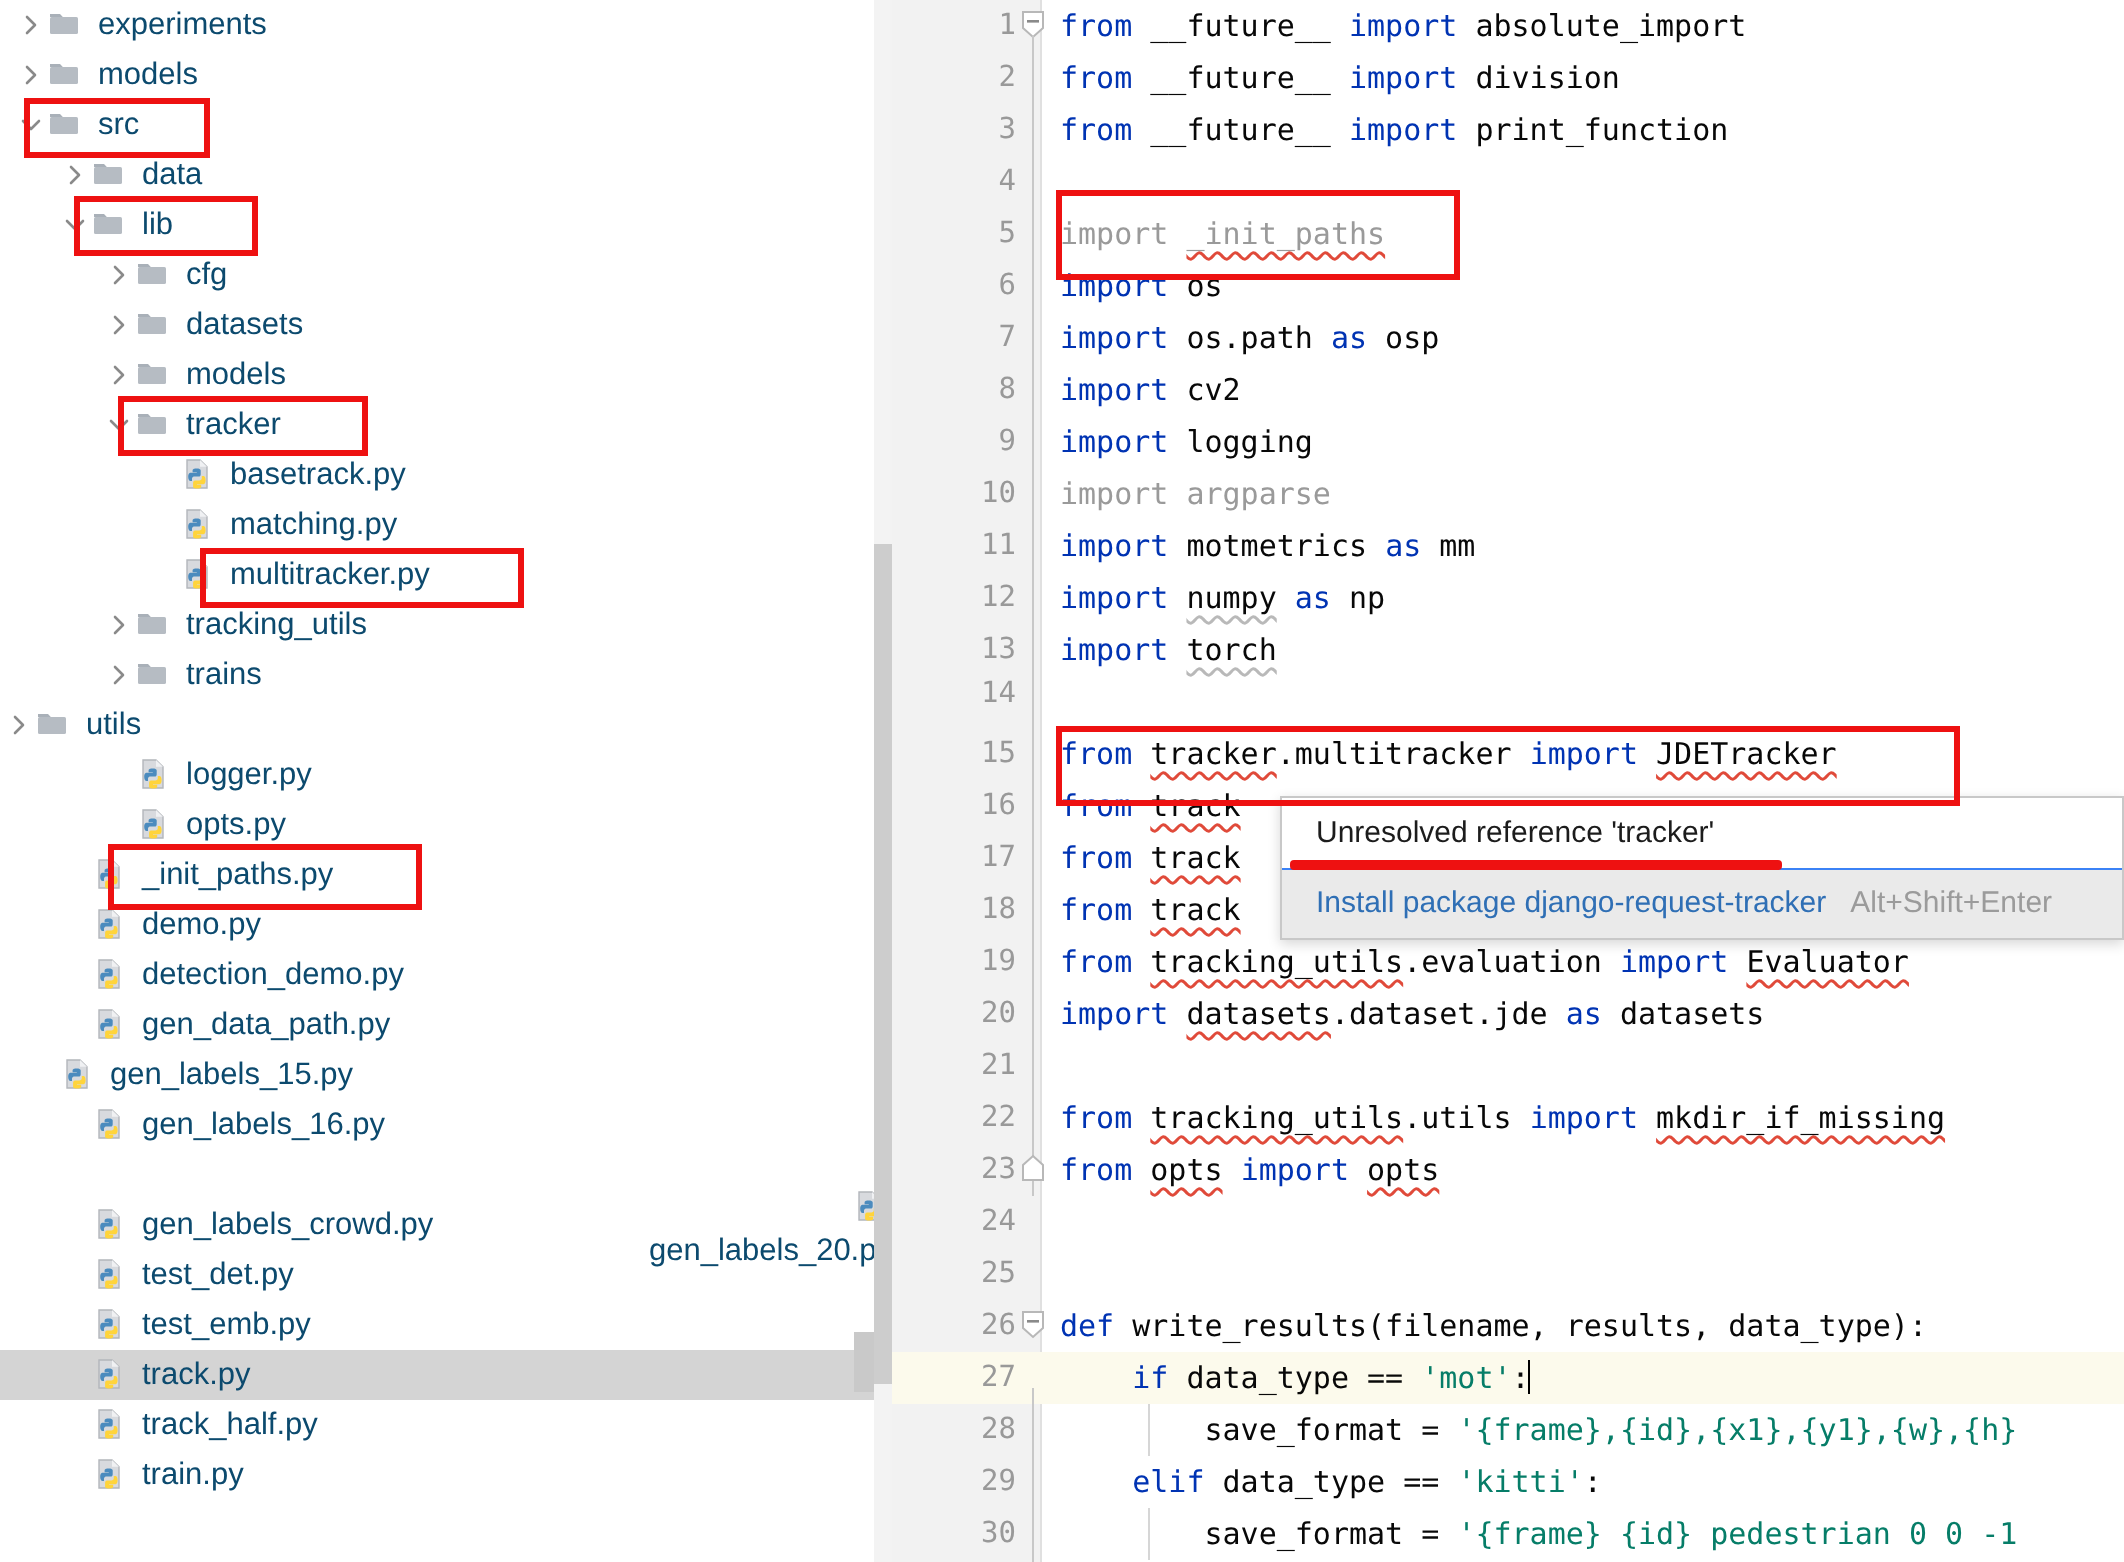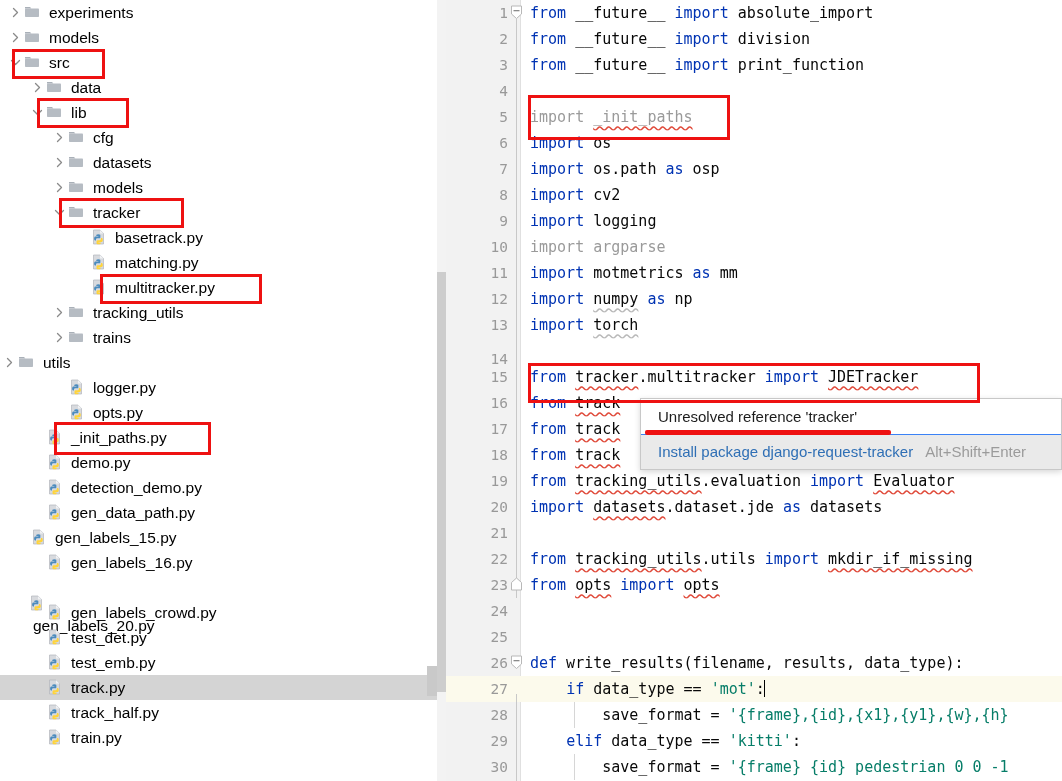--- a/index.html
+++ b/index.html
@@ -16,24 +16,24 @@
   #tree-panel {
     position: absolute; left: 0; top: 0;
     width: 446px; height: 781px;
     background: #ffffff;
     overflow: hidden;
   }
   .tree-row {
     position: relative;
     height: 25px;
     display: flex;
-    align-items: flex-start;
+    align-items: flex-end;
     white-space: nowrap;
     font-size: 15.5px;
-    color: #000000;
+    color: #0c4a6e;
   }
   .tree-row.selected { background: #d4d4d4; }
   .arrow {
     width: 18px; height: 25px;
     display: inline-flex; align-items: center; justify-content: center;
     flex: 0 0 18px;
   }
   .arrow svg { display: block; }
   .ficon { flex: 0 0 20px; width: 20px; height: 25px; display: inline-flex; align-items: center; justify-content: flex-start; }
   .ficon svg { display: block; }
@@ -566,21 +566,21 @@
         <div class="code-line" style="top: 78px;"><span class="lnum">4</span><span class="ltext"></span></div>
         <div class="code-line" style="top: 104px;"><span class="lnum">5</span><span class="ltext"><span class="dim">import</span><span class="dim"> </span><span class="dim wavy">_init_paths</span></span></div>
         <div class="code-line" style="top: 130px;"><span class="lnum">6</span><span class="ltext"><span class="kw">import</span><span class="ident"> os</span></span></div>
         <div class="code-line" style="top: 156px;"><span class="lnum">7</span><span class="ltext"><span class="kw">import</span><span class="ident"> os.path </span><span class="kw">as</span><span class="ident"> osp</span></span></div>
         <div class="code-line" style="top: 182px;"><span class="lnum">8</span><span class="ltext"><span class="kw">import</span><span class="ident"> cv2</span></span></div>
         <div class="code-line" style="top: 208px;"><span class="lnum">9</span><span class="ltext"><span class="kw">import</span><span class="ident"> logging</span></span></div>
         <div class="code-line" style="top: 234px;"><span class="lnum">10</span><span class="ltext"><span class="dim">import</span><span class="dim"> argparse</span></span></div>
         <div class="code-line" style="top: 260px;"><span class="lnum">11</span><span class="ltext"><span class="kw">import</span><span class="ident"> motmetrics </span><span class="kw">as</span><span class="ident"> mm</span></span></div>
         <div class="code-line" style="top: 286px;"><span class="lnum">12</span><span class="ltext"><span class="kw">import</span><span class="ident"> </span><span class="ident wavyg">numpy</span><span class="ident"> </span><span class="kw">as</span><span class="ident"> np</span></span></div>
         <div class="code-line" style="top: 312px;"><span class="lnum">13</span><span class="ltext"><span class="kw">import</span><span class="ident"> </span><span class="ident wavyg">torch</span></span></div>
-        <div class="code-line" style="top: 346px;"><span class="lnum">14</span><span class="ltext"></span></div>
+        <div class="code-line" style="top: 334px;"><span class="lnum">14</span><span class="ltext"></span></div>
         <div class="code-line" style="top: 364px;"><span class="lnum">15</span><span class="ltext"><span class="kw">from</span><span class="ident"> </span><span class="ident wavy">tracker</span><span class="ident">.multitracker </span><span class="kw">import</span><span class="ident"> </span><span class="ident wavy">JDETracker</span></span></div>
         <div class="code-line" style="top: 390px;"><span class="lnum">16</span><span class="ltext"><span class="kw">from</span><span class="ident"> </span><span class="ident wavy">track</span></span></div>
         <div class="code-line" style="top: 416px;"><span class="lnum">17</span><span class="ltext"><span class="kw">from</span><span class="ident"> </span><span class="ident wavy">track</span></span></div>
         <div class="code-line" style="top: 442px;"><span class="lnum">18</span><span class="ltext"><span class="kw">from</span><span class="ident"> </span><span class="ident wavy">track</span></span></div>
         <div class="code-line" style="top: 468px;"><span class="lnum">19</span><span class="ltext"><span class="kw">from</span><span class="ident"> </span><span class="ident wavy">tracking_utils</span><span class="ident">.evaluation </span><span class="kw">import</span><span class="ident"> </span><span class="ident wavy">Evaluator</span></span></div>
         <div class="code-line" style="top: 494px;"><span class="lnum">20</span><span class="ltext"><span class="kw">import</span><span class="ident"> </span><span class="ident wavy">datasets</span><span class="ident">.dataset.jde </span><span class="kw">as</span><span class="ident"> datasets</span></span></div>
         <div class="code-line" style="top: 520px;"><span class="lnum">21</span><span class="ltext"></span></div>
         <div class="code-line" style="top: 546px;"><span class="lnum">22</span><span class="ltext"><span class="kw">from</span><span class="ident"> </span><span class="ident wavy">tracking_utils</span><span class="ident">.utils </span><span class="kw">import</span><span class="ident"> </span><span class="ident wavy">mkdir_if_missing</span></span></div>
         <div class="code-line" style="top: 572px;"><span class="lnum">23</span><span class="ltext"><span class="kw">from</span><span class="ident"> </span><span class="ident wavy">opts</span><span class="ident"> </span><span class="kw">import</span><span class="ident"> </span><span class="ident wavy">opts</span></span></div>
         <div class="code-line" style="top: 598px;"><span class="lnum">24</span><span class="ltext"></span></div>

